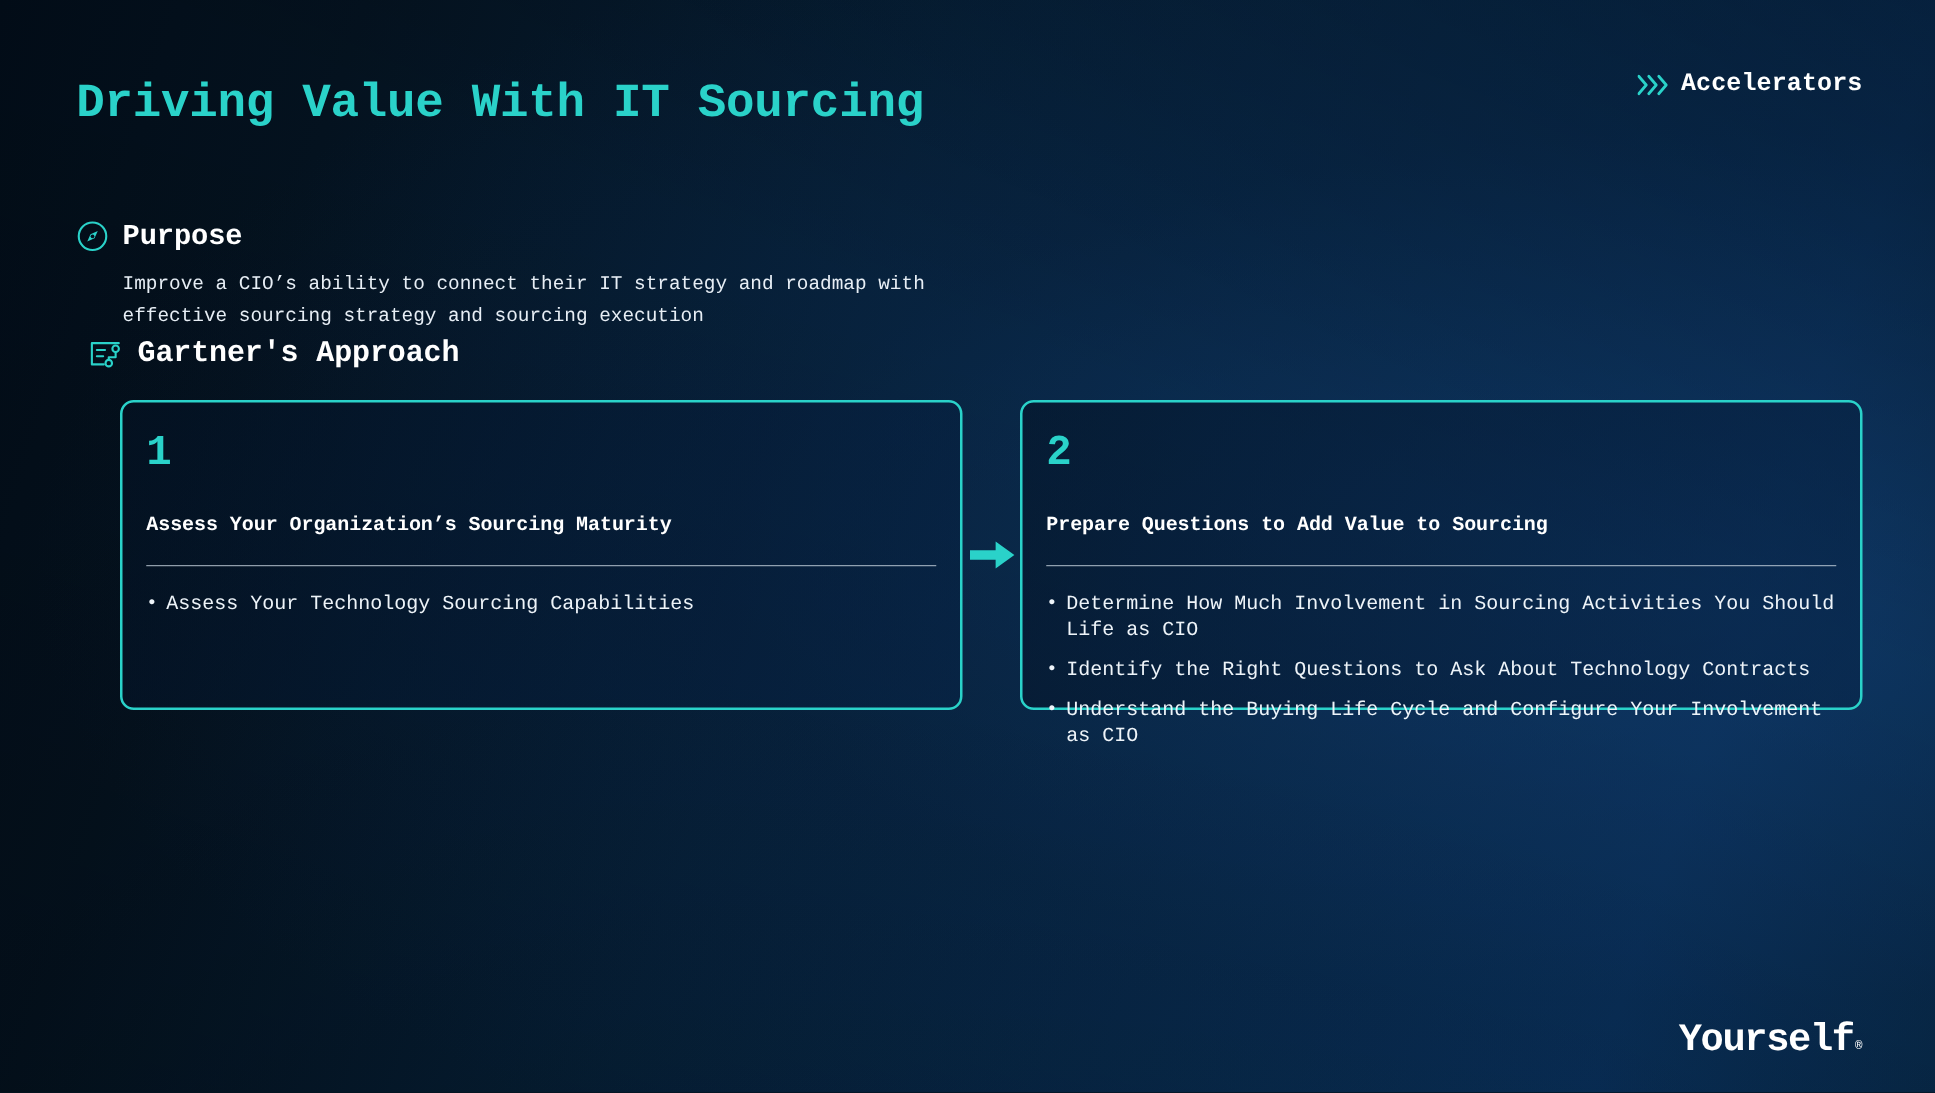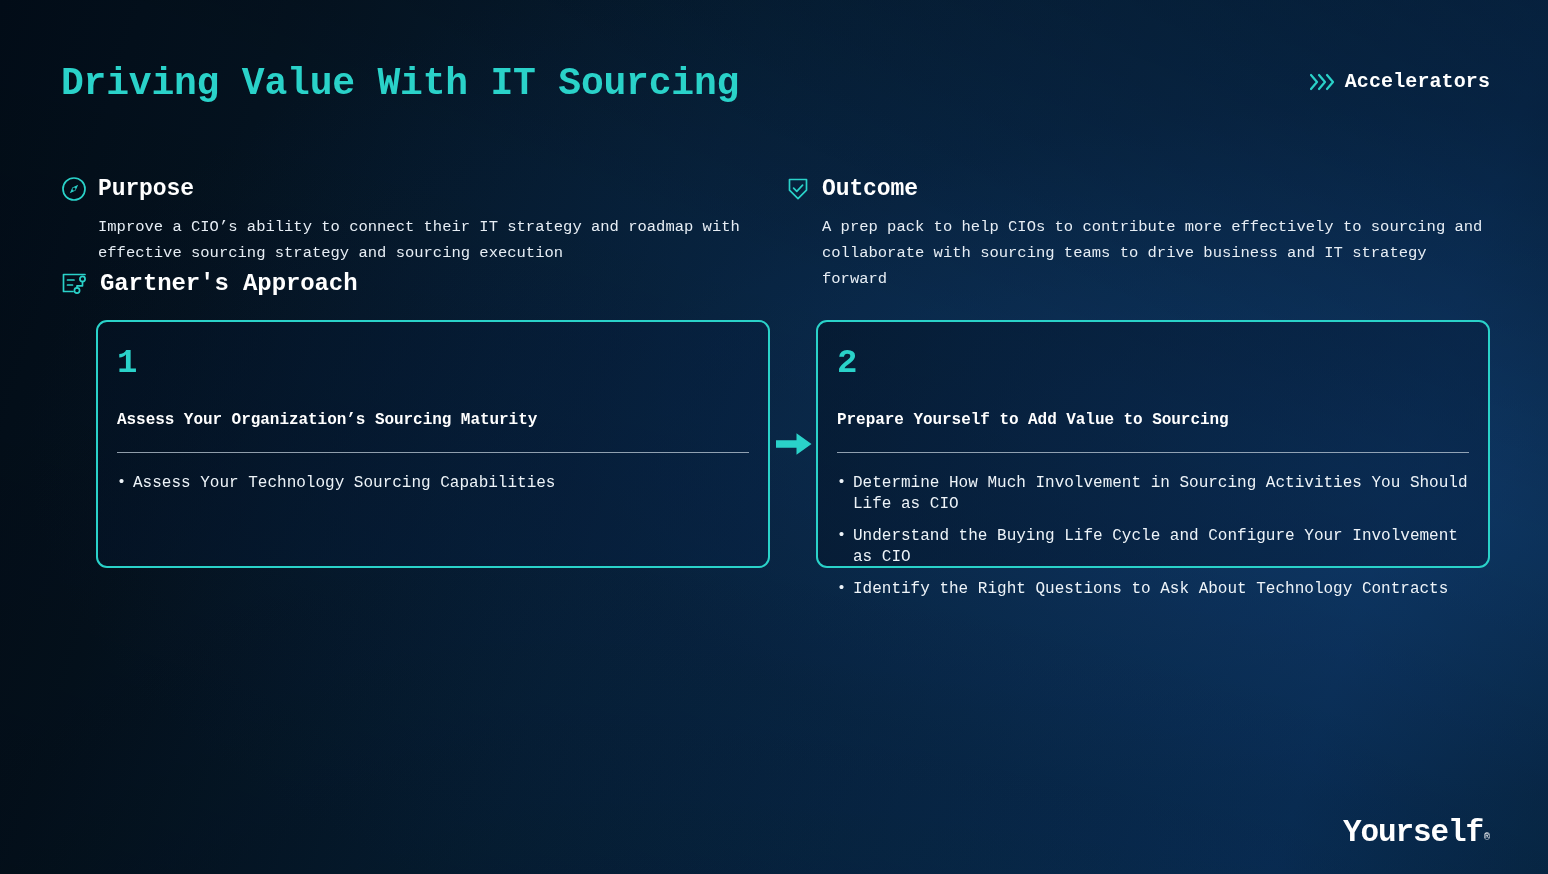--- a/index.html
+++ b/index.html
@@ -38,21 +38,21 @@
   
   .page-title {
     position:absolute; left:61px; top:62px;
     font-size:38px; font-weight:bold;
     color:#2ad2c9;
     letter-spacing:-0.2px;
     white-space:nowrap;
   }
 
   .accelerators {
-    position:absolute; right:58px; top:70px;
+    position:absolute; right:58px; top:56px;
     display:flex; align-items:center; gap:9px;text-align:right;
   }
   .chevrons { display:flex; align-items:center; }
   .chevrons svg { display:block; }
   .accelerators-label {
     font-size:20px; font-weight:bold; color:#ffffff;
     letter-spacing:0.1px;
   }
 
   
@@ -69,21 +69,21 @@
   }
   .info-body {
     margin-top:12px; margin-left:37px;
     font-size:15.5px; line-height:26px; color:#e7eef5;
     font-weight:normal;
     max-width:668px;
   }
 
   
   .approach-head {
-    position:absolute; left:59px; top:268px;
+    position:absolute; left:69px; top:268px;
     display:flex; align-items:center; gap:11px;
   }
   .approach-head .ic { width:30px; height:30px; flex:0 0 30px; }
   .approach-head .ic svg { display:block; }
   .approach-title {
     font-size:24px; font-weight:bold; color:#ffffff;
     letter-spacing:-0.1px;
   }
 
   
@@ -171,32 +171,20 @@
             <circle cx="13" cy="13" r="11" fill="none" stroke="#2ad2c9" stroke-width="1.7"></circle>
             <path d="M17.2 8.8 L14.6 14.6 L8.8 17.2 L11.4 11.4 Z" fill="#2ad2c9"></path>
             <circle cx="13" cy="13" r="1.5" fill="#04121f"></circle>
           </svg>
         </span>
         <span class="info-title">Purpose</span>
       </div>
       <div class="info-body">Improve a CIO’s ability to connect their IT strategy and roadmap with effective sourcing strategy and sourcing execution</div>
     </div>
 
-    <div class="info-col right">
-      <div class="info-head">
-        <span class="ic">
-          <svg width="26" height="26" viewBox="0 0 26 26" aria-hidden="true">
-            <path d="M4.5 3.5 H21.5 V14.2 L13 22.6 L4.5 14.2 Z" fill="none" stroke="#2ad2c9" stroke-width="1.7" stroke-linejoin="round"></path>
-            <path d="M8.6 12.2 L11.8 15.4 L17.6 9.2" fill="none" stroke="#2ad2c9" stroke-width="1.7" stroke-linecap="round" stroke-linejoin="round"></path>
-          </svg>
-        </span>
-        <span class="info-title">Outcome</span>
-      </div>
-      <div class="info-body">A prep pack to help CIOs to contribute more effectively to sourcing and collaborate with sourcing teams to drive business and IT strategy forward</div>
-    </div>
 
     <div class="approach-head">
       <span class="ic">
         <svg width="30" height="30" viewBox="0 0 30 30" aria-hidden="true">
           <path d="M26 6.5 H4.5 V23.5 H14" fill="none" stroke="#2ad2c9" stroke-width="1.7" stroke-linecap="round" stroke-linejoin="round"></path>
           <line x1="8.5" y1="12" x2="15" y2="12" stroke="#2ad2c9" stroke-width="1.7" stroke-linecap="round"></line>
           <line x1="8.5" y1="17" x2="13.5" y2="17" stroke="#2ad2c9" stroke-width="1.7" stroke-linecap="round"></line>
           <circle cx="23.5" cy="11" r="2.6" fill="none" stroke="#2ad2c9" stroke-width="1.7"></circle>
           <circle cx="18" cy="22.5" r="2.6" fill="none" stroke="#2ad2c9" stroke-width="1.7"></circle>
           <path d="M23.5 13.6 V17.8 H18 V19.9" fill="none" stroke="#2ad2c9" stroke-width="1.7" stroke-linecap="round" stroke-linejoin="round"></path>
@@ -211,26 +199,26 @@
         <div class="card-number">1</div>
         <div class="card-heading">Assess Your Organization’s Sourcing Maturity</div>
         <div class="card-divider"></div>
         <ul class="card-list">
           <li>Assess Your Technology Sourcing Capabilities</li>
         </ul>
       </div>
 
       <div class="card c2">
         <div class="card-number">2</div>
-        <div class="card-heading">Prepare Yourself to Add Value to Sourcing</div>
+        <div class="card-heading">Prepare Questions to Add Value to Sourcing</div>
         <div class="card-divider"></div>
         <ul class="card-list">
           <li>Determine How Much Involvement in Sourcing Activities You Should Life as CIO</li>
+          <li>Identify the Right Questions to Ask About Technology Contracts</li>
           <li>Understand the Buying Life Cycle and Configure Your Involvement as CIO</li>
-          <li>Identify the Right Questions to Ask About Technology Contracts</li>
         </ul>
       </div>
 
     </div>
 
     <div class="flow-arrow">
       <svg width="40" height="34" viewBox="0 0 40 34" aria-hidden="true">
         <path d="M2 13.2 H22.5 V6.2 L37.5 17 L22.5 27.8 V20.8 H2 Z" fill="#2ad2c9"></path>
       </svg>
     </div>

